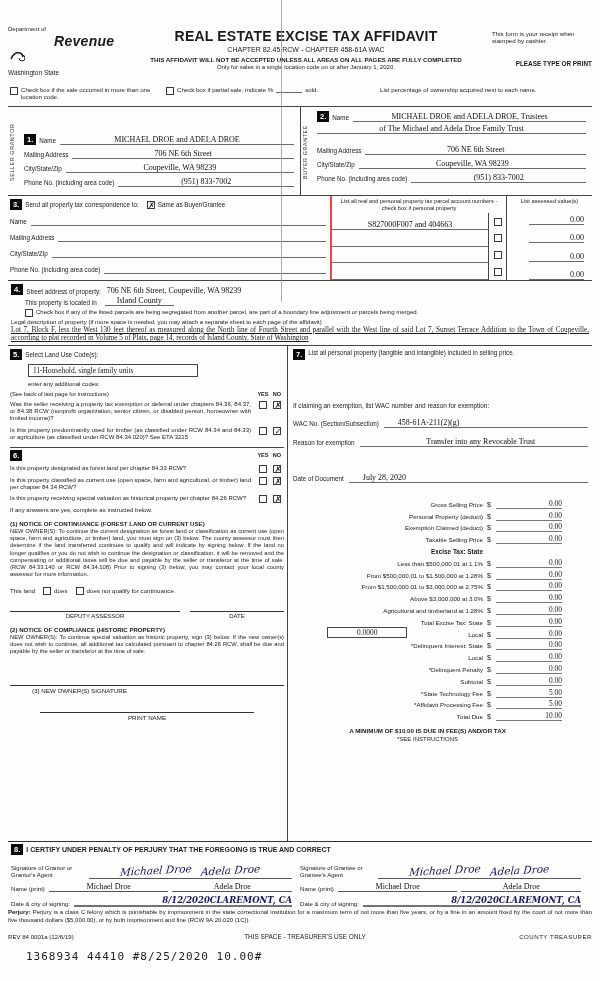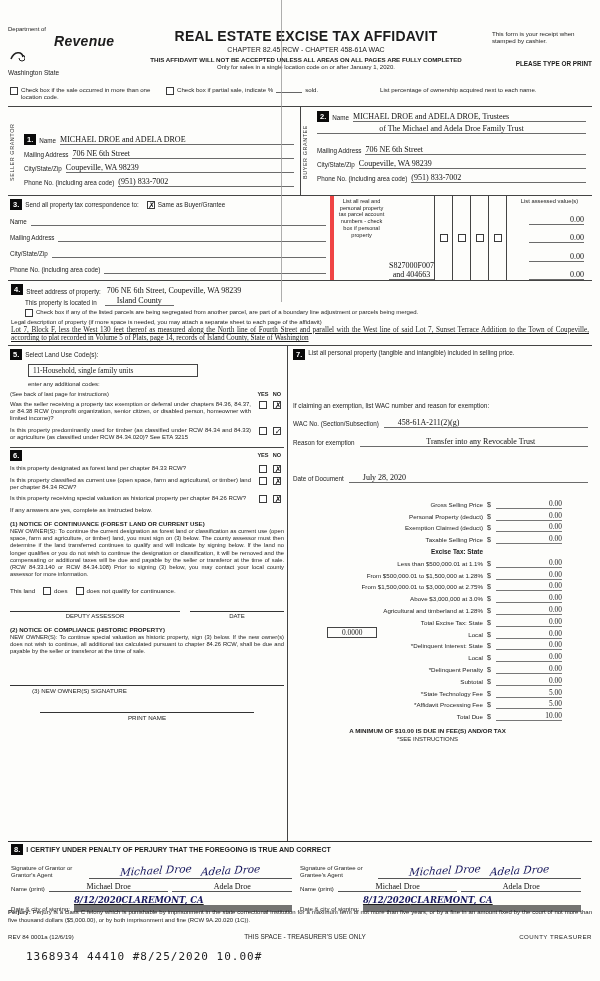--- a/index.html
+++ b/index.html
@@ -47,34 +47,34 @@
 
   
   .sec12 { position:absolute; left:8px; top:106px; width:584px; height:90px; display:flex;
            border-top:1px solid #444; border-bottom:1px solid #444; }
   .party { width:50%; position:relative; padding:4px 6px 2px 16px; }
   .party.right { border-left:1px solid #444; }
   .side { position:absolute; left:1px; top:6px; writing-mode:vertical-rl; transform:rotate(180deg);
           font-size:5.4px; letter-spacing:.6px; color:#333; height:78px; text-align:center; }
   .prow { display:flex; align-items:flex-end; margin-top:4px; }
   .prow .lbl { flex:none; padding-right:4px; padding-bottom:1px; }
-  .prow .fill { flex:1; border-bottom:1px solid #6b6b6b; text-align:left; min-height:10px; }
+  .prow .fill { flex:1; border-bottom:1px solid #6b6b6b; text-align:center; min-height:10px; }
   .nameblock { height:30px; }
   .line2 { border-bottom:1px solid #6b6b6b; text-align:center; margin-top:2px; min-height:10px; }
 
   
   .sec3 { position:absolute; left:8px; top:196px; width:584px; height:85px; display:flex;
           border-bottom:1px solid #444; }
   .s3l { width:322px; padding:3px 4px 2px 2px; }
   .s3l .head { display:flex; align-items:center; font-size:6.3px; }
   .s3l .head .cb { margin:0 3px 0 8px; }
   .s3row { display:flex; align-items:flex-end; margin-top:7px; }
   .s3row .lbl { padding-right:4px; padding-bottom:1px; }
   .s3row .fill { flex:1; border-bottom:1px solid #6b6b6b; min-height:9px; }
-  .s3m { width:176px; border-left:4px solid #ef4444; display:flex; flex-direction:row; }
+  .s3m { width:176px; border-left:2px solid #ef4444; display:flex; flex-direction:column; }
   .s3m .phead { font-size:5.6px; padding:2px 3px; line-height:1.2; text-align:center; }
   .prcl { flex:1; display:flex; align-items:flex-end; }
   .prcl .pnum { flex:1; border-bottom:1px solid #6b6b6b; text-align:center; min-height:10px; }
   .prcl .pcbc { width:18px; border-left:1px solid #444; align-self:stretch; display:flex; align-items:center; justify-content:center; }
   .s3r { flex:1; border-left:1px solid #444; display:flex; flex-direction:column; }
   .s3r .ahead { font-size:5.8px; text-align:center; padding:2px 2px; }
   .arow { flex:1; display:flex; align-items:flex-end; justify-content:flex-end; padding:0 8px; }
   .arow .av { width:80%; border-bottom:1px solid #6b6b6b; text-align:right; min-height:10px; }
 
   
@@ -128,38 +128,38 @@
   .tax { margin-top:14px; padding-right:30px; }
   .tline { display:flex; align-items:flex-end; height:11.8px; }
   .tline .tl { flex:1; text-align:right; font-size:6.2px; padding-right:4px; padding-bottom:1px; }
   .tline .td { width:9px; font-size:7px; padding-bottom:1px; }
   .tline .tv { width:66px; text-align:right; border-bottom:1px solid #777;
                font-family:"Liberation Serif", serif; font-size:7.4px; }
   .tline .tv.none { border-bottom:none; }
   .tl.hdr2 { font-weight:bold; font-size:6.4px; }
   .tl.flexrow { display:flex; align-items:flex-end; }
   .ratebox { border:1px solid #444; font-family:"Liberation Serif", serif; font-size:7.4px;
-             padding:0 14px; margin-left:34px; }
+             padding:0 29px; margin-left:34px; }
   .tl.flexrow .spacer { flex:1; }
   .minnote { font-size:6.2px; font-weight:bold; text-align:center; margin-top:6px; }
   .seeinstr { font-size:6px; text-align:center; margin-top:2px; }
 
   
   .sec8 { position:absolute; left:8px; top:841px; width:584px; height:66px; border-top:1px solid #333; padding:2px 3px 0 3px; }
   .s8head { display:flex; align-items:center; font-size:7px; font-weight:bold; }
   .s8grid { display:flex; margin-top:3px; }
   .s8half { width:50%; padding-right:8px; }
   .srow { display:flex; align-items:flex-end; margin-top:2px; }
   .srow .slbl { width:78px; font-size:6px; line-height:1.15; }
   .srow .sfill { flex:1; border-bottom:1px solid #555; text-align:center; min-height:13px; white-space:nowrap; }
   .nrow { display:flex; align-items:flex-end; margin-top:3px; font-size:6.1px; }
   .nrow .nfill { flex:1; border-bottom:1px solid #555; text-align:center; min-height:9px; margin-left:4px; }
   .drow { display:flex; align-items:flex-end; margin-top:3px; font-size:6.1px; }
-  .drow .dfill { flex:1; border-bottom:7px solid #737373; min-height:11px; margin-left:4px;
-                 display:flex; justify-content:flex-start; align-items:flex-end;text-decoration:underline; }
+  .drow .dfill { flex:1; border-bottom:2px solid #737373; min-height:11px; margin-left:4px;
+                 display:flex; justify-content:flex-end; align-items:flex-end; }
   .hand.dc { font-size:8.5px; font-weight:bold; }
 
   .perjury { position:absolute; left:8px; top:909px; width:584px; font-size:6px; line-height:1.25; text-align:justify; }
   .perjury b { font-size:6px; }
 
   .footrow { position:absolute; left:8px; top:933px; width:584px; display:flex; font-size:6.1px; }
   .footrow .f1 { width:160px; }
   .footrow .f2 { flex:1; text-align:center; font-size:6.4px; }
   .footrow .f3 { width:150px; text-align:right; letter-spacing:.5px; }
 

